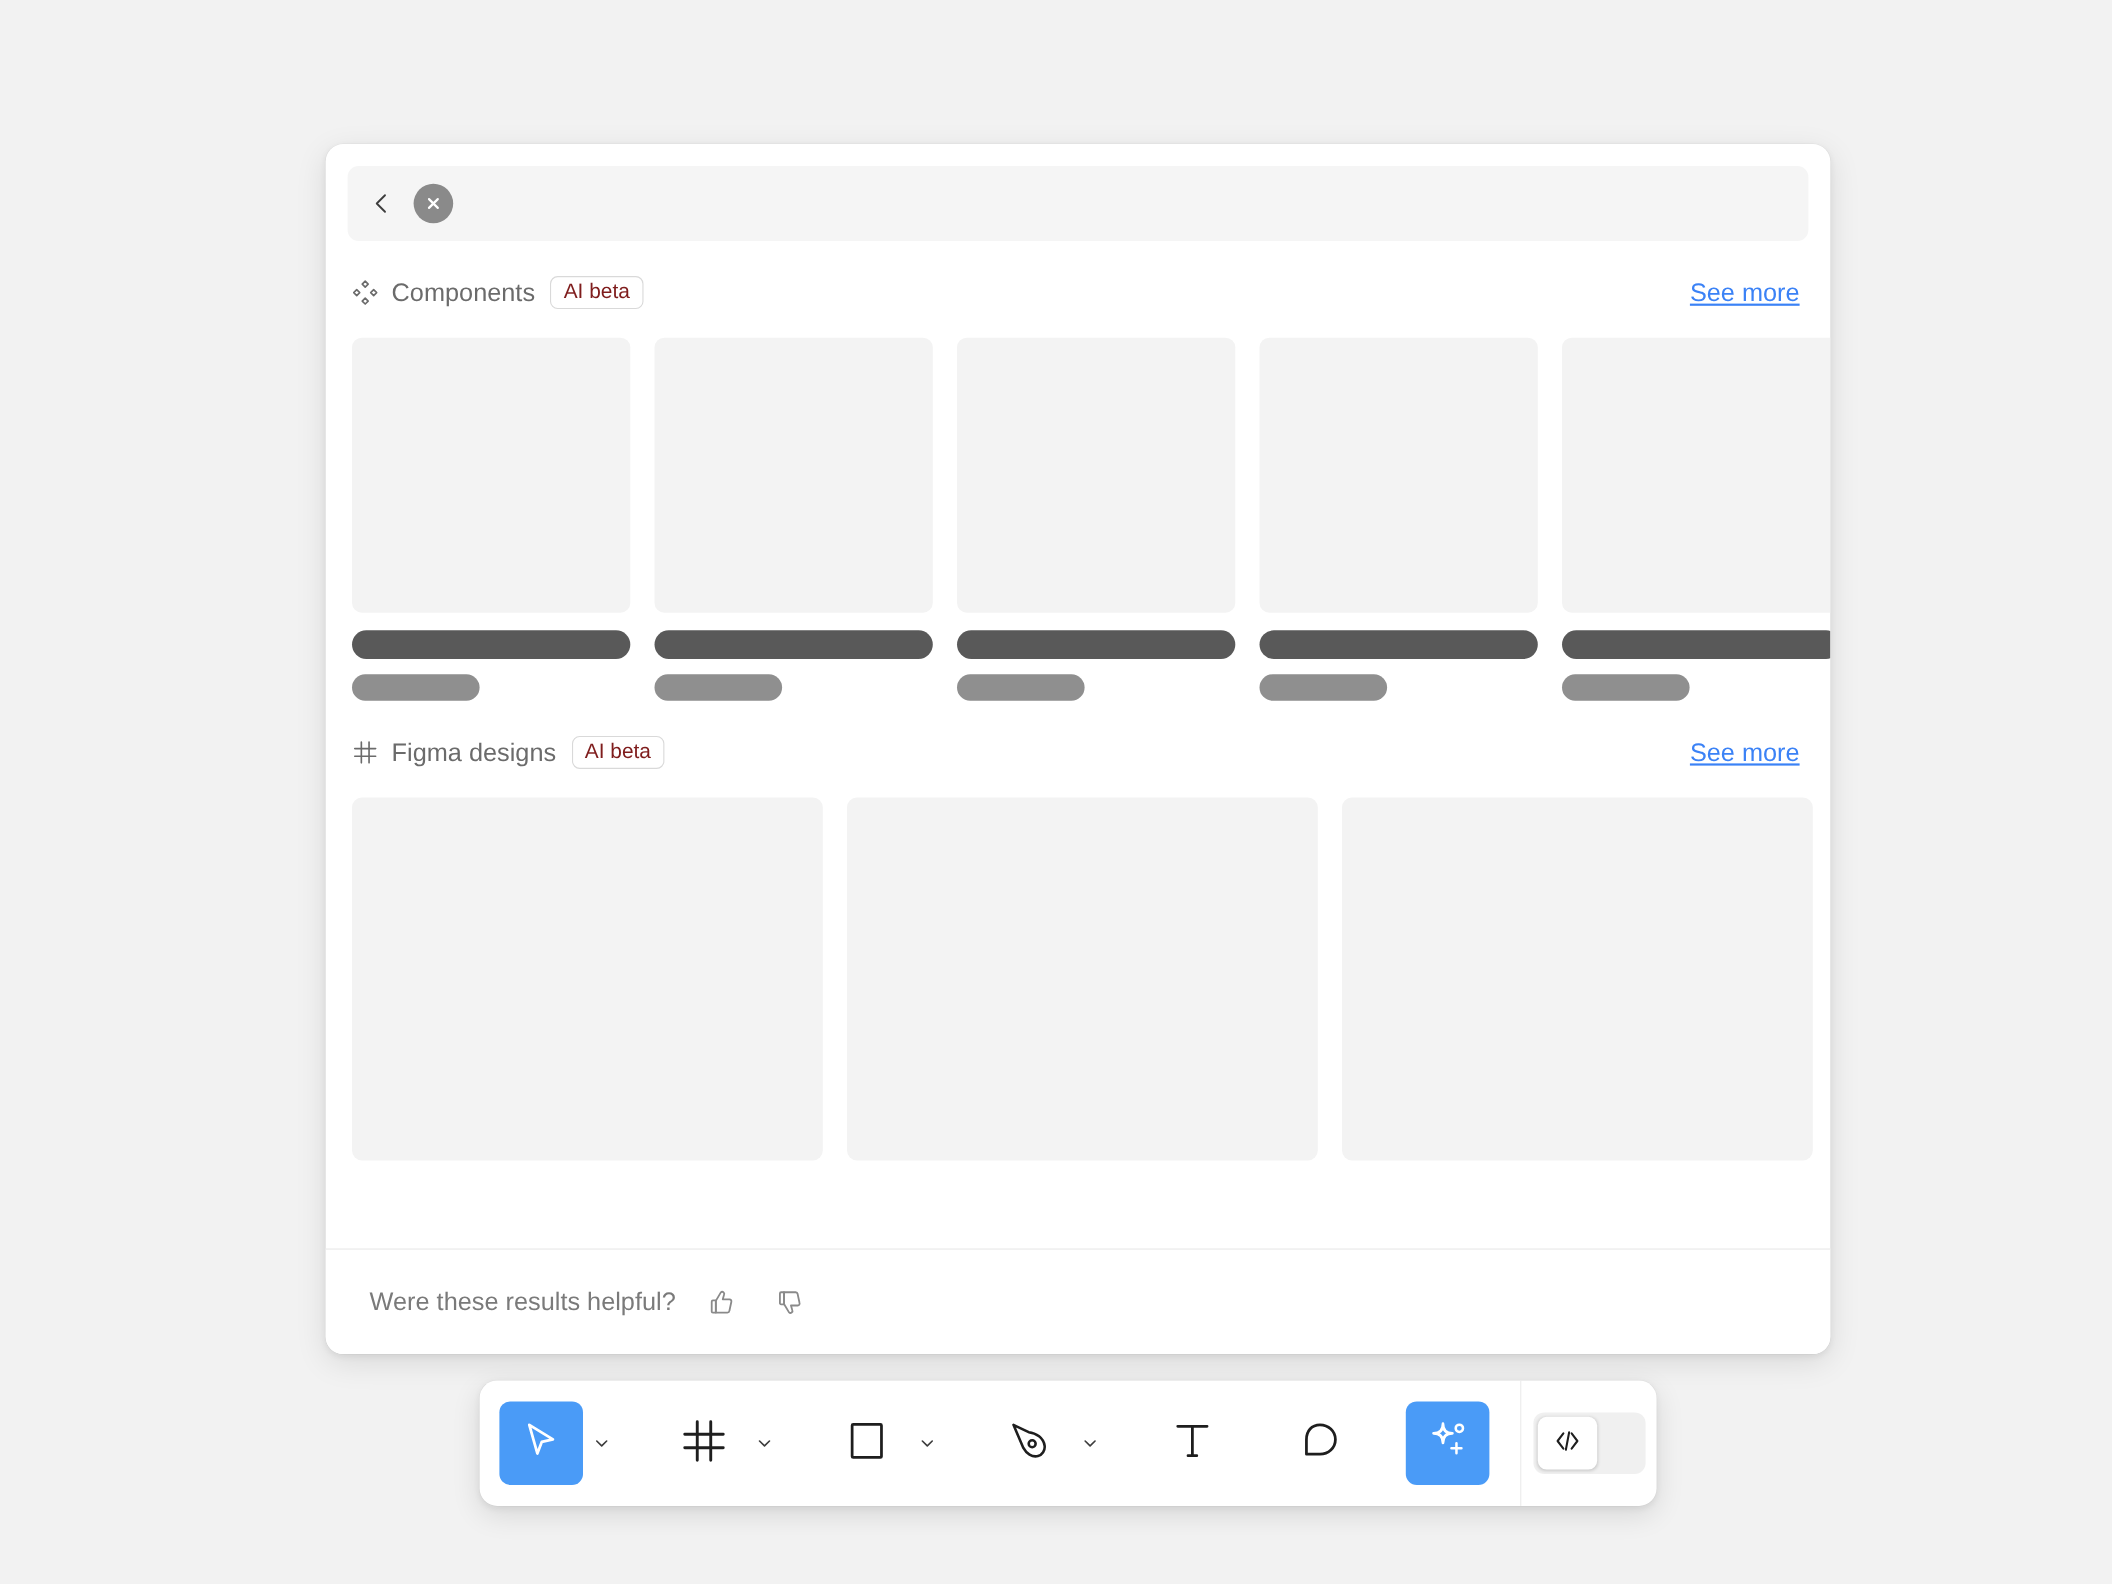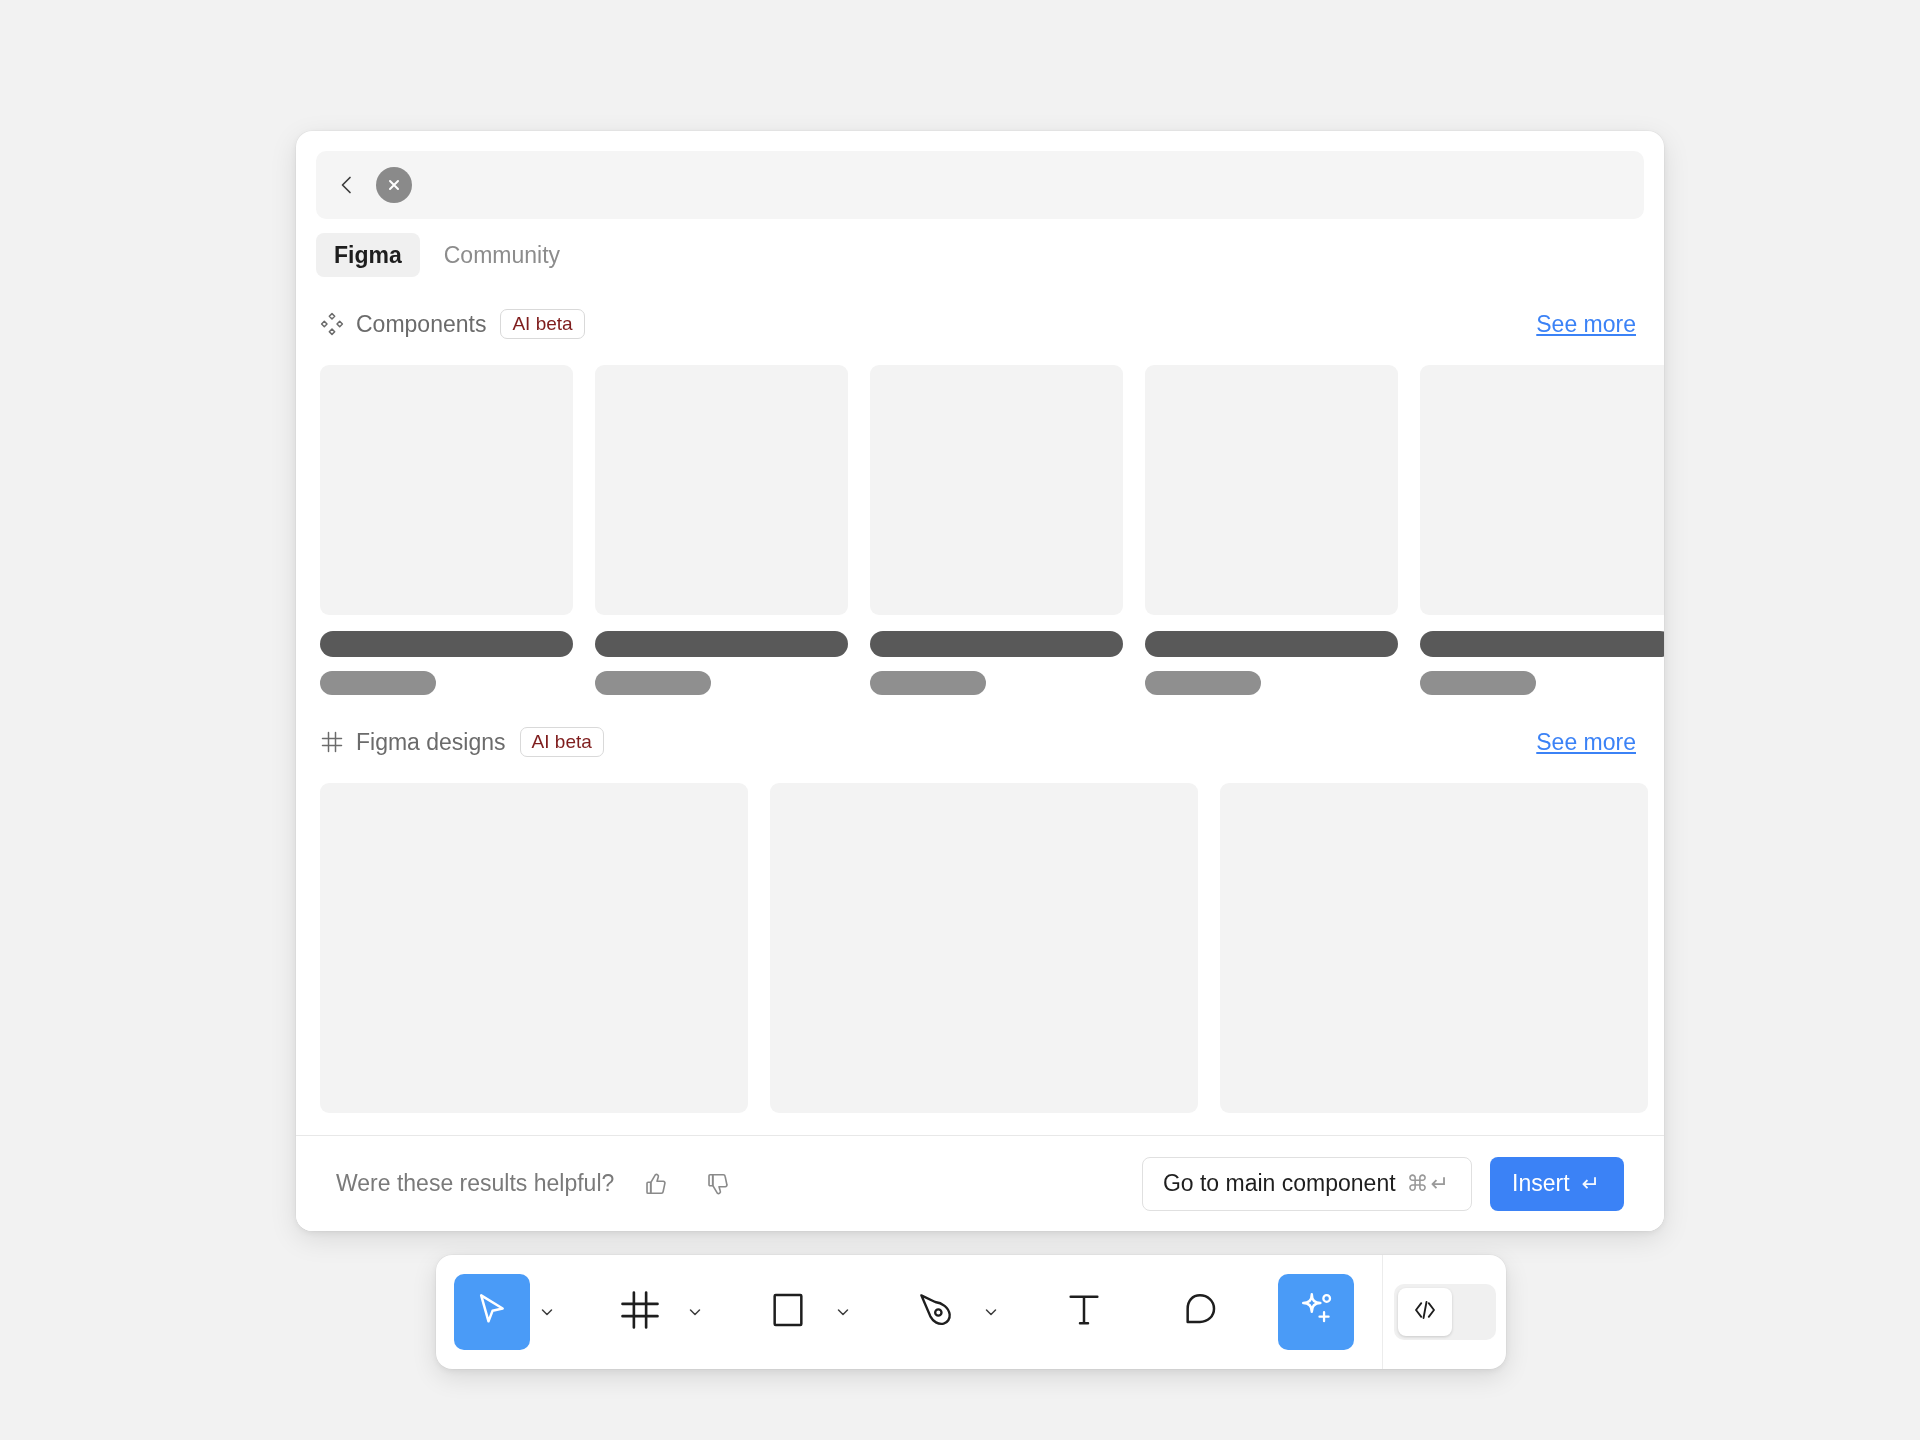--- a/index.html
+++ b/index.html
@@ -367,24 +367,20 @@
         <path d="M14 3.5 L6.5 11 L14 18.5" stroke="#3d3d3d" stroke-width="1.7" stroke-linecap="round" stroke-linejoin="round"></path>
       </svg>
     </span>
     <span class="clear-btn">
       <svg width="18" height="18" viewBox="0 0 18 18" fill="none" aria-hidden="true">
         <path d="M5 5 L13 13 M13 5 L5 13" stroke="#ffffff" stroke-width="2" stroke-linecap="round"></path>
       </svg>
     </span>
   </div>
 
-  <div class="tabs-row">
-    <div class="tab active">Figma</div>
-    <div class="tab">Community</div>
-  </div>
 
   <div class="results-body">
 
     <div class="section-header">
       <span class="section-icon">
         <svg width="24" height="24" viewBox="0 0 24 24" fill="none" aria-hidden="true">
           <path d="M12 1.6 L14.7 4.3 L12 7 L9.3 4.3 Z" stroke="#6b6b6b" stroke-width="1.5" stroke-linejoin="round"></path>
           <path d="M12 17 L14.7 19.7 L12 22.4 L9.3 19.7 Z" stroke="#6b6b6b" stroke-width="1.5" stroke-linejoin="round"></path>
           <path d="M4.3 9.3 L7 12 L4.3 14.7 L1.6 12 Z" stroke="#6b6b6b" stroke-width="1.5" stroke-linejoin="round"></path>
           <path d="M19.7 9.3 L22.4 12 L19.7 14.7 L17 12 Z" stroke="#6b6b6b" stroke-width="1.5" stroke-linejoin="round"></path>
@@ -451,30 +447,20 @@
       </svg>
     </span>
 
     <span class="thumb-btn">
       <svg width="28" height="28" viewBox="0 0 24 24" fill="none" aria-hidden="true">
         <path d="M7.5 13.5 H5.2 A0.9 0.9 0 0 1 4.3 12.6 V5 A0.9 0.9 0 0 1 5.2 4.1 H7.5 Z" stroke="#8a8a8a" stroke-width="1.4" stroke-linejoin="round"></path>
         <path d="M7.5 13.2 L11.4 19.8 A1.6 1.6 0 0 0 13.9 17.9 L12.9 14.4 H18.2 A1.5 1.5 0 0 0 19.6 12.5 L18.1 5.5 A1.6 1.6 0 0 0 16.5 4.1 H7.5 Z" stroke="#8a8a8a" stroke-width="1.4" stroke-linejoin="round"></path>
       </svg>
     </span>
 
-    <span class="footer-actions">
-      <span class="secondary-btn">
-        <span>Go to main component</span>
-        <span class="kbd-hint">⌘↵</span>
-      </span>
-      <span class="primary-btn">
-        <span>Insert</span>
-        <span class="kbd-hint">↵</span>
-      </span>
-    </span>
   </div>
 </div>
 
 <div id="toolbar">
   <div class="tool-group">
 
     <div class="tool-btn active">
       <span>
         <svg width="40" height="40" viewBox="0 0 24 24" fill="none" aria-hidden="true">
           <path d="M5.5 3.2 L18.4 11.1 L12.3 12.5 L9.9 18.8 Z" stroke="#ffffff" stroke-width="1.5" stroke-linejoin="round" fill="none"></path>

